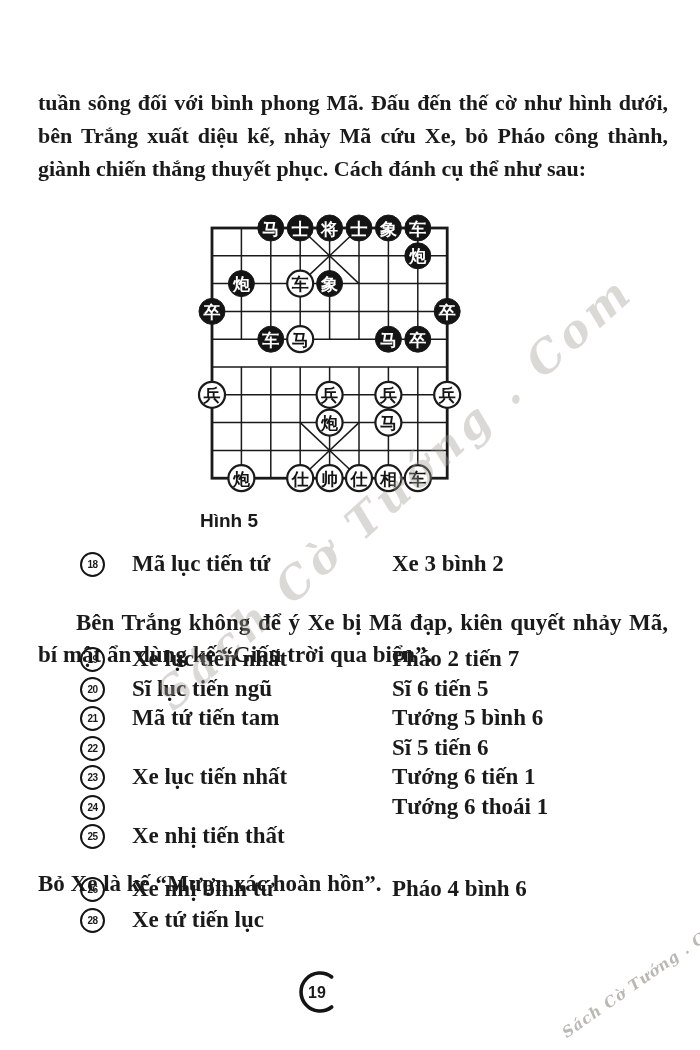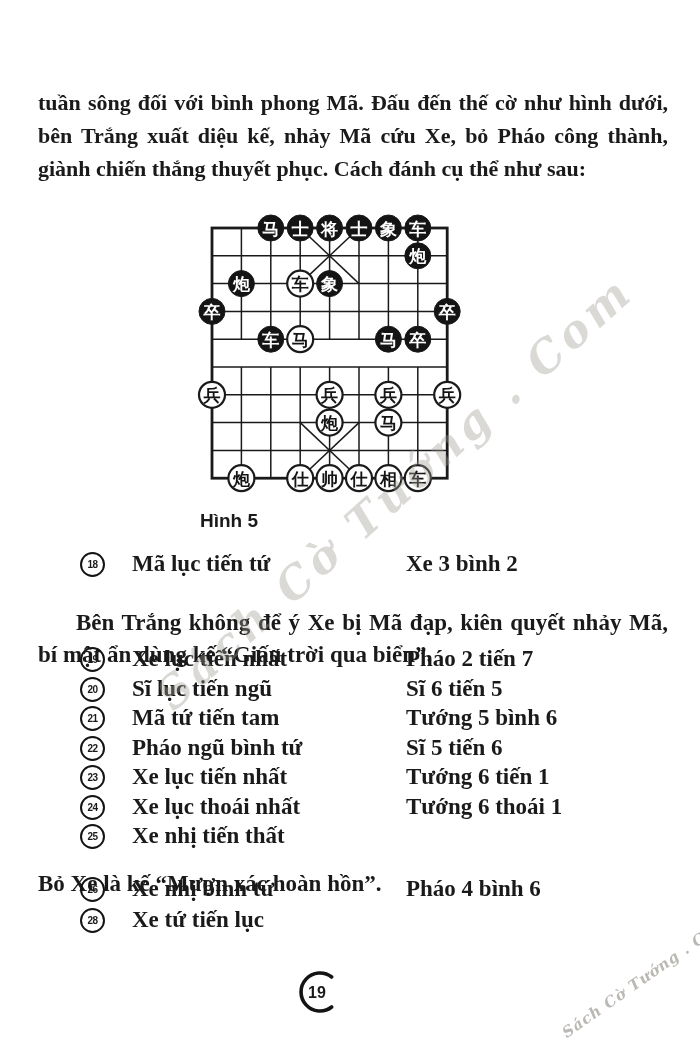--- a/index.html
+++ b/index.html
@@ -23,21 +23,21 @@
   #moves-c{top:876px;}
   .move-row{position:relative;height:29.5px;}
   #moves-c .move-row{height:30.5px;}
   .mnum{
     position:absolute;left:42px;top:1px;width:25px;height:25px;box-sizing:border-box;
     border:2.2px solid #141414;border-radius:50%;
     font-family:"Liberation Sans","DejaVu Sans",sans-serif;font-size:10px;font-weight:700;
     display:flex;align-items:center;justify-content:center;letter-spacing:-0.5px;
   }
   .mleft{position:absolute;left:94px;top:0;white-space:nowrap;}
-  .mright{position:absolute;left:368px;top:0;white-space:nowrap;}
+  .mright{position:absolute;left:354px;top:0;white-space:nowrap;}
   .note{
     position:absolute;left:38px;width:630px;font-size:23px;font-weight:600;
     line-height:31.5px;text-align:justify;
   }
   #note1{top:584px;text-indent:38px;}
   #note2{top:845px;}
   .pagenum-wrap{position:absolute;left:296px;top:968px;width:50px;height:50px;}
   .pagenum{
     position:absolute;left:0px;top:16px;width:42px;text-align:center;
     font-family:"Liberation Sans","DejaVu Sans",sans-serif;font-weight:700;font-size:16px;
@@ -235,31 +235,29 @@
         <span class="mleft">Sĩ lục tiến ngũ</span>
         <span class="mright">Sĩ 6 tiến 5</span>
       </div>
       <div class="move-row">
         <span class="mnum">21</span>
         <span class="mleft">Mã tứ tiến tam</span>
         <span class="mright">Tướng 5 bình 6</span>
       </div>
       <div class="move-row">
         <span class="mnum">22</span>
-        <span class="mleft">Pháo ngũ bình tứ</span>
         <span class="mright">Sĩ 5 tiến 6</span>
       </div>
       <div class="move-row">
         <span class="mnum">23</span>
         <span class="mleft">Xe lục tiến nhất</span>
         <span class="mright">Tướng 6 tiến 1</span>
       </div>
       <div class="move-row">
         <span class="mnum">24</span>
-        <span class="mleft">Xe lục thoái nhất</span>
         <span class="mright">Tướng 6 thoái 1</span>
       </div>
       <div class="move-row">
         <span class="mnum">25</span>
         <span class="mleft">Xe nhị tiến thất</span>
       </div>
     </div>
 
   <p id="note2" class="note">Bỏ Xe là kế “Mượn xác hoàn hồn”.</p>
 

